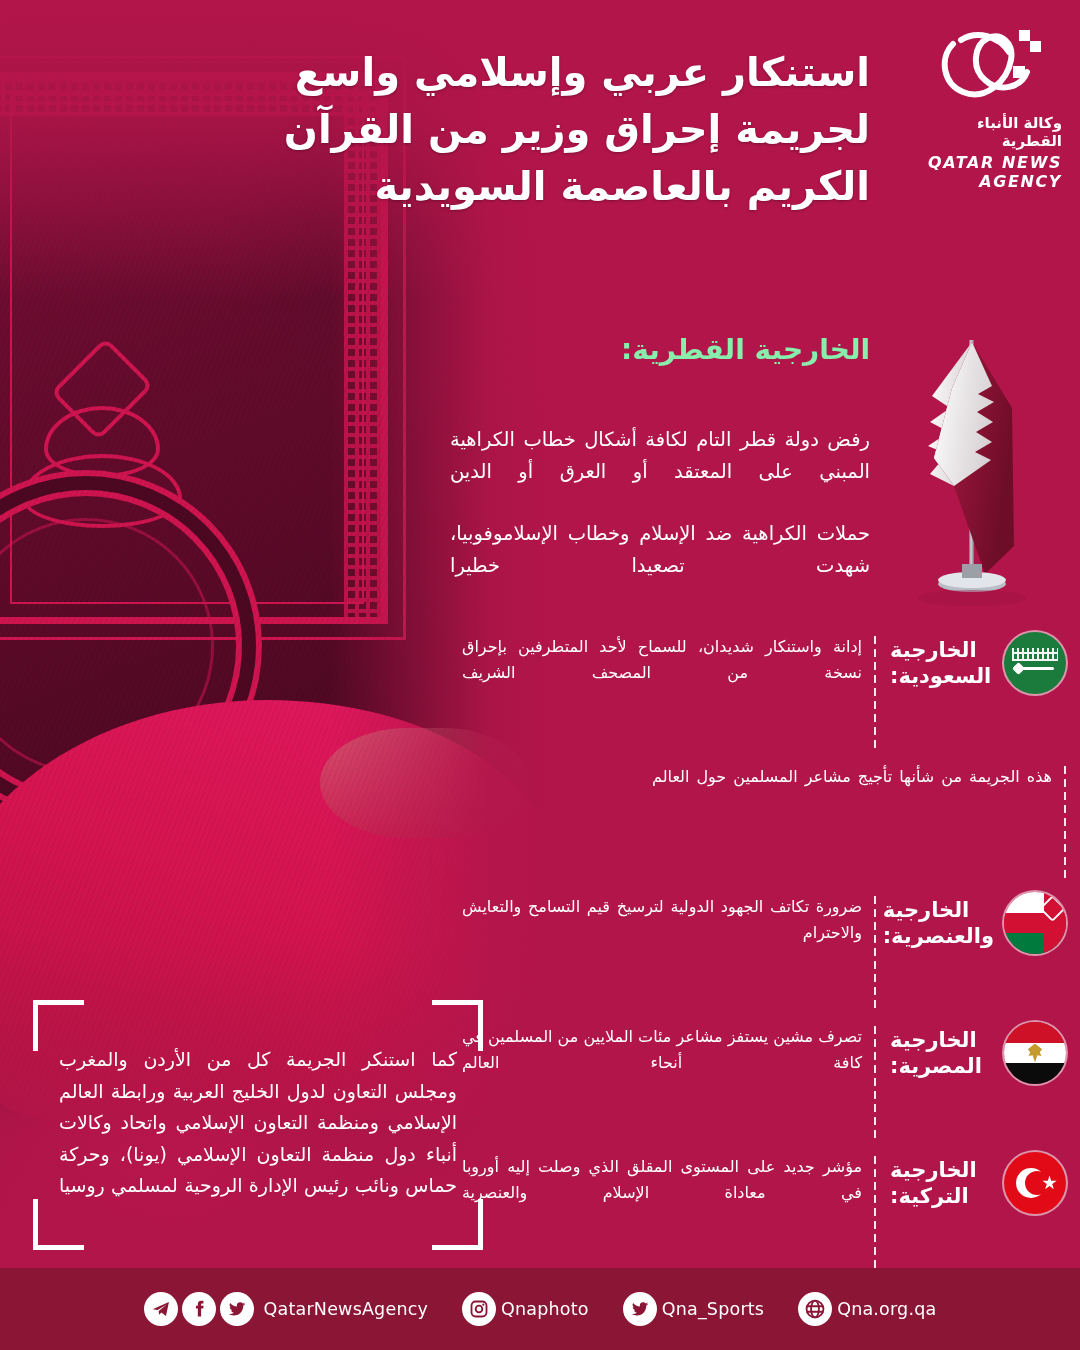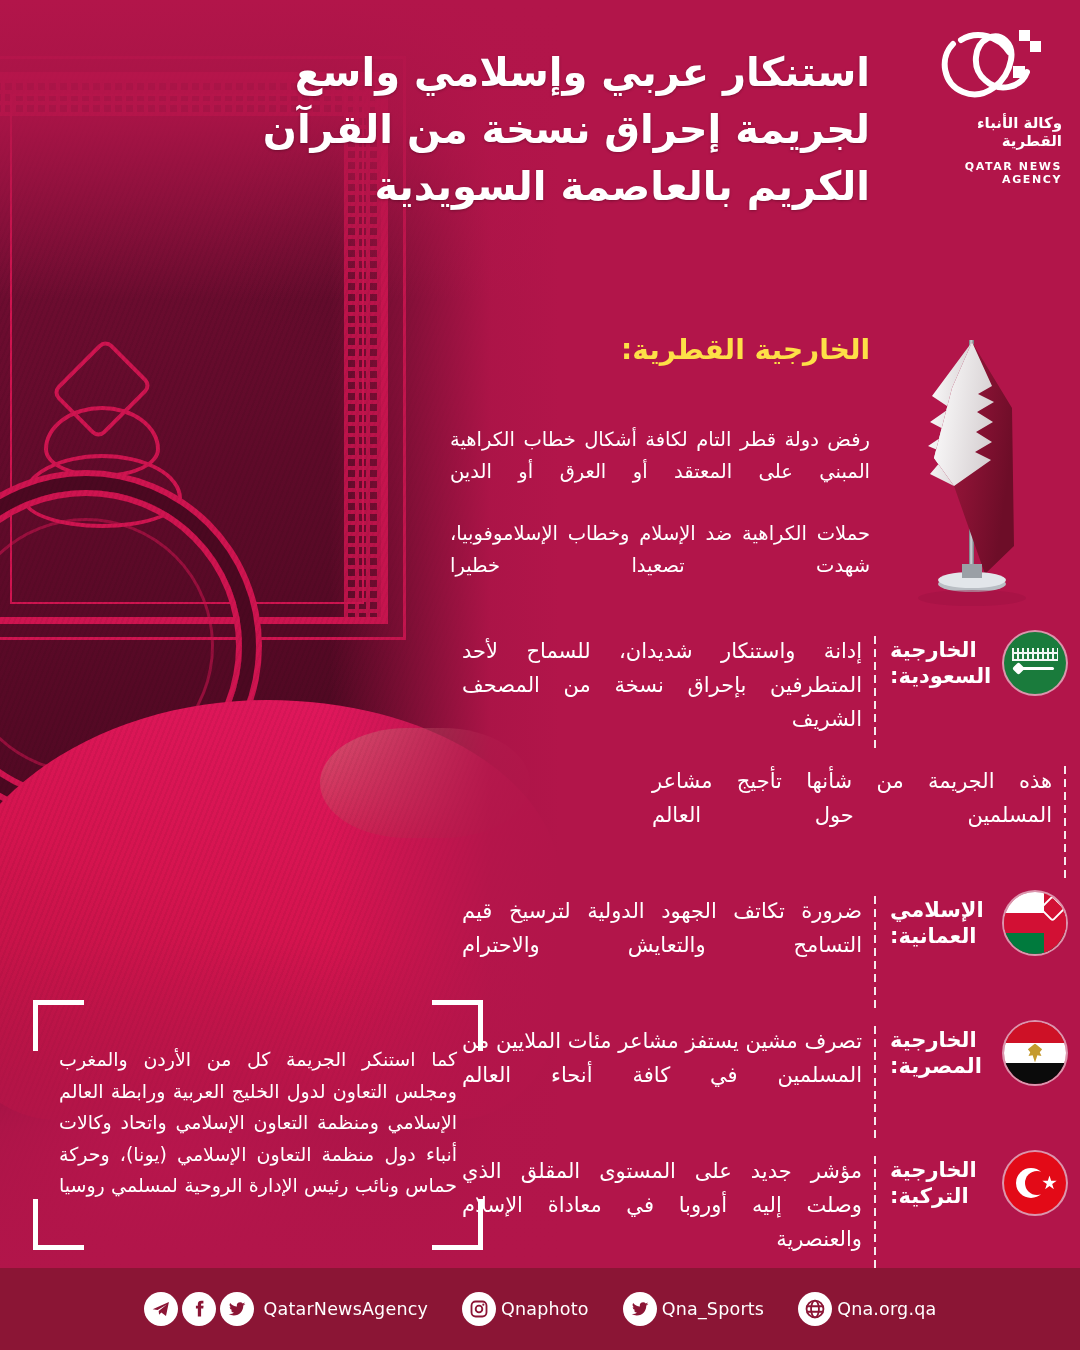--- a/index.html
+++ b/index.html
@@ -59,41 +59,41 @@
 
   
   .title{position:absolute;right:210px;top:44px;width:640px;text-align:right;
     color:#fff;font-weight:bold;font-size:40px;line-height:1.42;
     letter-spacing:-.3px;text-shadow:0 1px 3px rgba(0,0,0,.28);}
 
   
   .logo{position:absolute;right:18px;top:24px;width:150px;text-align:right;color:#fff;}
   .logo svg{display:block;margin:0 auto;}
   .logo .ar{font-size:15px;font-weight:bold;margin-top:4px;letter-spacing:.2px;}
-  .logo .en{font-size:11px;font-weight:bold;letter-spacing:1.6px;margin-top:10px;}
-
-  
-  .qatar-head{position:absolute;right:210px;top:333px;color:#fde047;font-weight:bold;font-size:28px;}
+  .logo .en{font-size:16px;font-weight:bold;letter-spacing:1.6px;margin-top:3px;font-style:italic;}
+
+  
+  .qatar-head{position:absolute;right:210px;top:333px;color:#86efac;font-weight:bold;font-size:28px;}
   .qatar-flag{position:absolute;right:18px;top:336px;width:170px;height:270px;}
   .qatar-para{position:absolute;right:210px;width:420px;color:#fff;font-size:19.5px;
     line-height:1.62;text-align:justify;text-align-last:justify;}
   .qatar-para.p1{top:424px;}
   .qatar-para.p2{top:518px;}
 
   
   .row{position:absolute;right:0;width:1080px;display:flex;flex-direction:row;align-items:flex-start;}
   .row .label-cell{width:190px;display:flex;flex-direction:row;align-items:center;
     justify-content:flex-start;gap:10px;padding-right:14px;box-sizing:border-box;}
   .flag{width:62px;height:62px;border-radius:50%;overflow:hidden;position:relative;flex:0 0 auto;
     box-shadow:0 0 0 2px rgba(255,255,255,.55);}
   .label-cell .lbl{color:#fff;font-weight:bold;font-size:21px;line-height:1.24;text-align:left;}
   .row .sep{width:2px;align-self:stretch;margin:4px 14px 4px 12px;flex:0 0 auto;
     background-image:linear-gradient(#ffffff 58%,rgba(255,255,255,0) 0%);
     background-size:2px 13px;background-repeat:repeat-y;opacity:.9;}
-  .row .txt{width:400px;color:#fff;font-size:21px;line-height:1.62;
+  .row .txt{width:400px;color:#fff;font-size:16px;line-height:1.62;
     text-align:justify;text-align-last:justify;padding-top:2px;}
 
   
   .f-sa{background:#1a7b3c;}
   .f-sa .sword{position:absolute;left:12px;right:12px;top:56%;height:3px;background:#fff;border-radius:2px;}
   .f-sa .sword:after{content:"";position:absolute;left:-2px;top:-3px;width:9px;height:9px;background:#fff;
     border-radius:2px;transform:rotate(45deg);}
   .f-sa .shahada{position:absolute;left:8px;right:8px;top:26%;height:13px;
     background:repeating-linear-gradient(90deg,#fff 0 2px,transparent 2px 5px),
                repeating-linear-gradient(0deg,#fff 0 2px,transparent 2px 7px);
@@ -159,21 +159,21 @@
         </div>
       <div class="medal"></div>
     </div>
     <div class="hand"></div>
     <div class="grain"></div>
     <div class="fadeR"></div>
     <div class="fadeT"></div>
     <div class="fadeB"></div>
   </div>
 
-  <div class="title">استنكار عربي وإسلامي واسع لجريمة إحراق نسخة من القرآن الكريم بالعاصمة السويدية</div>
+  <div class="title">استنكار عربي وإسلامي واسع لجريمة إحراق وزير من القرآن الكريم بالعاصمة السويدية</div>
 
   <div class="logo">
     <span>
       <svg width="108" height="86" viewBox="0 0 108 86" fill="none">
         <path d="M20 20 C 6 34, 10 60, 30 68 C 52 77, 74 58, 78 36 C 81 19, 68 8, 55 14 C 41 21, 38 44, 52 56 C 66 69, 88 64, 94 48" stroke="#fff" stroke-width="6" stroke-linecap="round" fill="none"></path>
         <path d="M28 16 C 44 6, 66 12, 76 28" stroke="#fff" stroke-width="6" stroke-linecap="round" fill="none"></path>
         <rect x="86" y="6" width="11" height="11" fill="#fff"></rect>
         <rect x="97" y="17" width="11" height="11" fill="#fff"></rect>
         <rect x="80" y="42" width="12" height="12" fill="#fff"></rect>
       </svg>
@@ -232,21 +232,21 @@
     <div class="sep" style="height:112px;"></div>
     <div class="txt">هذه الجريمة من شأنها تأجيج مشاعر المسلمين حول العالم</div>
   </div>
 
   <div class="row" style="top:892px;">
     <div class="label-cell">
       <div class="flag f-om">
         <div class="band"></div>
           <div class="emb"></div>
       </div>
-      <div class="lbl">الإسلامي العمانية:</div>
+      <div class="lbl">الخارجية والعنصرية:</div>
     </div>
     <div class="sep" style="height:112px;"></div>
     <div class="txt">ضرورة تكاتف الجهود الدولية لترسيخ قيم التسامح والتعايش والاحترام</div>
   </div>
 
   <div class="row" style="top:1022px;">
     <div class="label-cell">
       <div class="flag f-eg">
           <div class="eagle"></div>
         </div>

